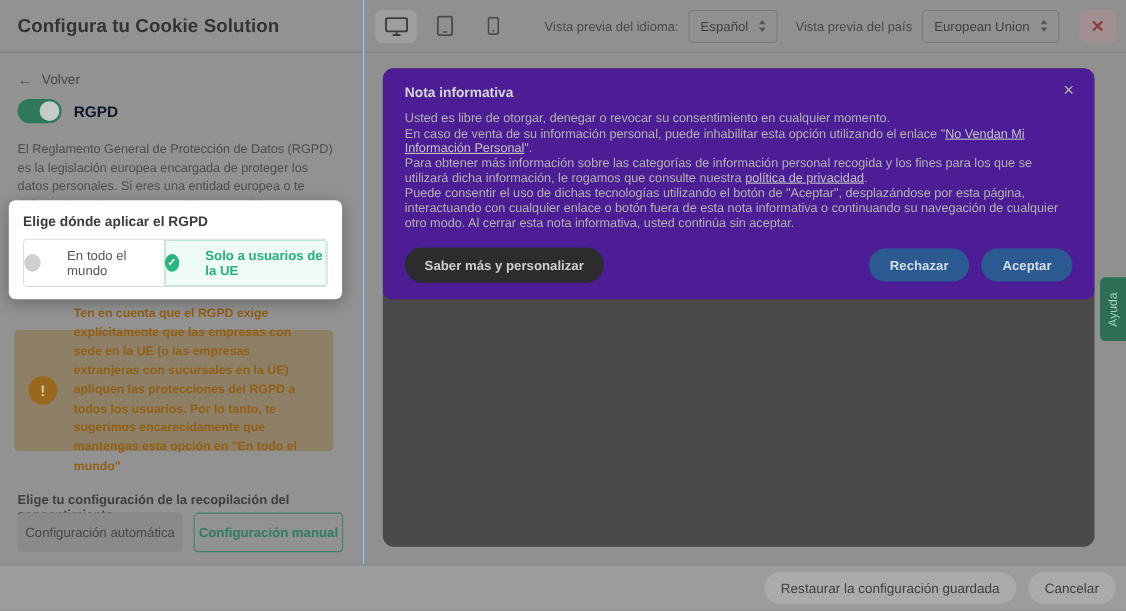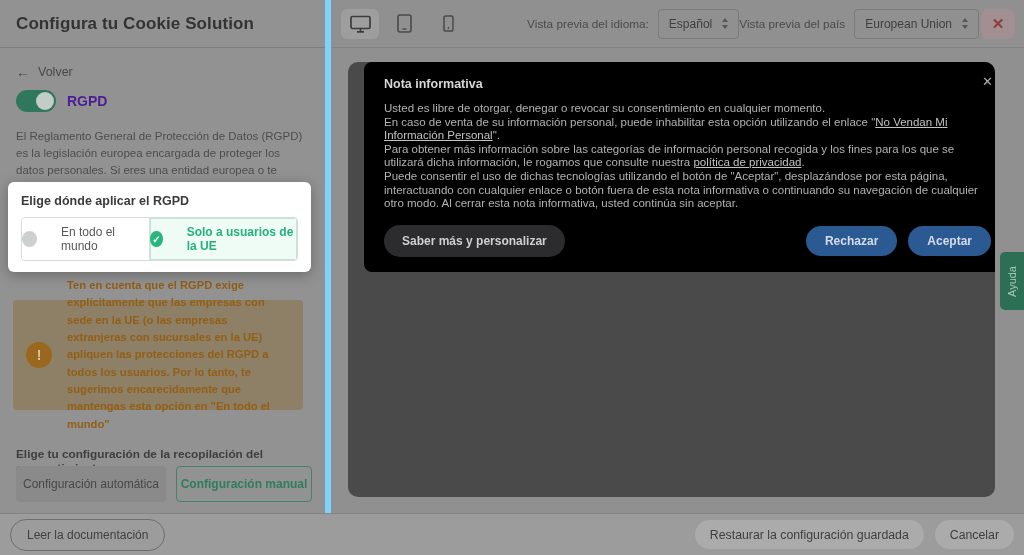--- a/index.html
+++ b/index.html
@@ -1,30 +1,30 @@
 <!DOCTYPE html>
 <html><head>
 <meta charset="utf-8">
 <style>
   * { margin:0; padding:0; box-sizing:border-box; }
   html,body { width:1024px; height:555px; overflow:hidden; }
   body { font-family:"Liberation Sans", sans-serif; background:#909090; position:relative; }
 
   
-  .sidebar { position:absolute; left:0; top:0; width:331px; height:513px; border-right:6px solid #7dd3fc; background:#929292; }
+  .sidebar { position:absolute; left:0; top:0; width:331px; height:513px; border-right:1px solid #7dd3fc; background:#929292; }
   .app-header { height:48px; border-bottom:1px solid #7e7e7e; display:flex; align-items:center; padding:0 16px; }
   .app-title { font-size:17px; font-weight:600; color:#333; letter-spacing:.1px; }
 
   .back-row { position:absolute; left:16px; top:64px; display:flex; align-items:center; gap:8px; font-size:12.5px; color:#474747; cursor:pointer; }
   .back-arrow { font-size:14px; color:#474747; }
 
   .toggle-row { position:absolute; left:16px; top:90px; display:flex; align-items:center; gap:11px; }
   .toggle { width:40px; height:22px; border-radius:11px; background:#2f785b; position:relative; cursor:pointer; }
   .toggle-knob { position:absolute; right:2px; top:2px; width:18px; height:18px; border-radius:50%; background:#c3ccc6; }
-  .toggle-label { font-size:14px; font-weight:700; color:#4c1d95; }
+  .toggle-label { font-size:14px; font-weight:700; color:#0f172a; }
 
   .gdpr-desc { position:absolute; left:16px; top:128px; width:294px; font-size:11.5px; line-height:1.48; color:#4d4d4d; }
   .learn-more { position:absolute; left:16px; top:181px; font-size:11.5px; color:#4d4d4d; text-decoration:underline; cursor:pointer; }
 
   
   .spotlight { position:absolute; left:8px; top:182px; width:303px; height:90px; background:#ffffff; border-radius:6px; box-shadow:0 3px 14px rgba(0,0,0,.28); padding:12px 13px; z-index:5; }
   .spotlight-heading { font-size:12.5px; font-weight:700; color:#3b3b3b; }
   .segmented { margin-top:9px; display:flex; border:1px solid #dadada; border-radius:4px; height:44px; overflow:hidden; background:#fff; }
   .seg-opt { display:flex; align-items:center; justify-content:center; gap:24px; font-size:12px; cursor:pointer; }
   .seg-opt.world { flex:1.02; color:#585858; border-right:1px solid #dedede; background:#fff; }
@@ -42,30 +42,30 @@
   .consent-btn.auto { flex:1.12; background:#8a8a8a; border:none; color:#474747; }
   .consent-btn.manual { flex:1; background:transparent; border:1px solid #40836a; color:#2e7d5d; font-weight:700; }
 
   
   .preview-toolbar { position:absolute; left:332px; top:0; width:692px; height:48px; border-bottom:1px solid #818181; display:flex; align-items:center; padding:0 9px; }
   .device-group { display:flex; align-items:center; gap:6px; }
   .device-btn { width:38px; height:30px; border-radius:6px; display:flex; align-items:center; justify-content:center; background:transparent; border:none; cursor:pointer; }
   .device-btn.active { background:#9e9e9e; }
   .toolbar-spacer { flex:1; }
   .toolbar-label { font-size:11.8px; color:#4a4a4a; margin-right:9px; white-space:nowrap; }
-  .select-box { display:flex; align-items:center; border:1px solid #7a7a7a; border-radius:4px; padding:0 10px; height:30px; font-size:12px; color:#3f3f3f; cursor:pointer; margin-right:0; background:transparent; }
+  .select-box { display:flex; align-items:center; border:1px solid #7a7a7a; border-radius:4px; padding:0 10px; height:30px; font-size:12px; color:#3f3f3f; cursor:pointer; margin-right:16px; background:transparent; }
   .chevrons { display:flex; flex-direction:column; gap:3px; margin-left:10px; }
   .tri-up { width:0; height:0; border-left:3.5px solid transparent; border-right:3.5px solid transparent; border-bottom:4px solid #555; }
   .tri-down { width:0; height:0; border-left:3.5px solid transparent; border-right:3.5px solid transparent; border-top:4px solid #555; }
   .preview-close { width:34px; height:30px; border:none; background:#a18f91; border-radius:6px; color:#8e3a3e; font-size:15px; font-weight:700; cursor:pointer; display:flex; align-items:center; justify-content:center; margin-left:2px; }
 
   
   .preview-area { position:absolute; left:332px; top:49px; width:692px; height:464px; background:#909090; }
   .site-frame { position:absolute; left:16px; top:13px; width:647px; height:435px; border-radius:10px; background:#4a4a4a; overflow:hidden; }
-  .cookie-banner { position:absolute; left:16px; top:0; width:100%; height:210px; background:#000000; border-radius:8px; padding:15px 20px; }
+  .cookie-banner { position:absolute; left:0; top:0; width:100%; height:210px; background:#4c1d95; border-radius:8px; padding:15px 20px; }
   .banner-title { font-size:12.5px; font-weight:700; color:#d6d6d6; }
   .banner-close { position:absolute; right:18px; top:12px; background:none; border:none; color:#b0b0b0; font-size:13px; cursor:pointer; }
   .banner-body { margin-top:11px; font-size:11.5px; color:#b2b2b2; line-height:13.6px; }
   .banner-body .link { text-decoration:underline; color:#c2c2c2; cursor:pointer; }
   .banner-actions { position:absolute; left:20px; right:20px; bottom:15px; display:flex; align-items:center; }
   .btn-customize { background:#2c2c2e; color:#cfcfcf; border:none; border-radius:16px; padding:9px 18px; font-size:12px; font-weight:600; cursor:pointer; font-family:inherit; }
   .btn-blue { background:#2b5a93; color:#d4dce7; border:none; border-radius:15px; padding:8px 19px; font-size:12px; font-weight:600; cursor:pointer; margin-left:11px; font-family:inherit; }
 
   
   .help-tab { position:absolute; right:0; top:252px; width:24px; height:58px; background:#2d6f55; border-radius:5px 0 0 5px; display:flex; align-items:center; justify-content:center; cursor:pointer; z-index:6; }
@@ -200,17 +200,16 @@
       </div>
     </div>
   </div>
 </div>
 
 <div class="help-tab">
   <span>Ayuda</span>
 </div>
 
 <div class="footer">
-  <button class="docs-btn">Leer la documentación</button>
   <div class="footer-spacer"></div>
   <button class="footer-btn gray">Restaurar la configuración guardada</button>
   <button class="footer-btn gray">Cancelar</button>
 </div>
 
 </body></html>

